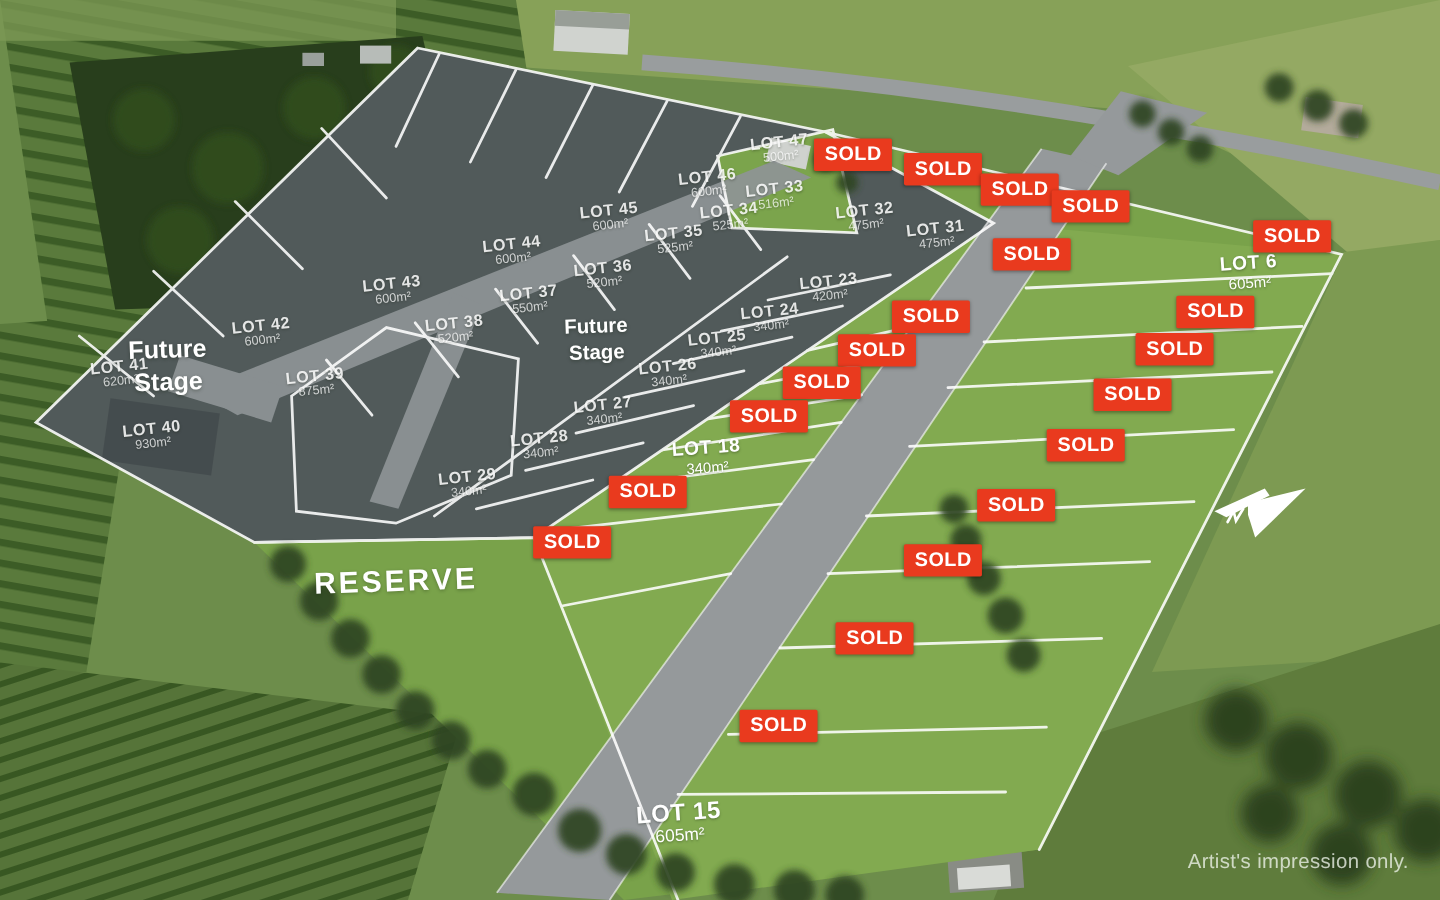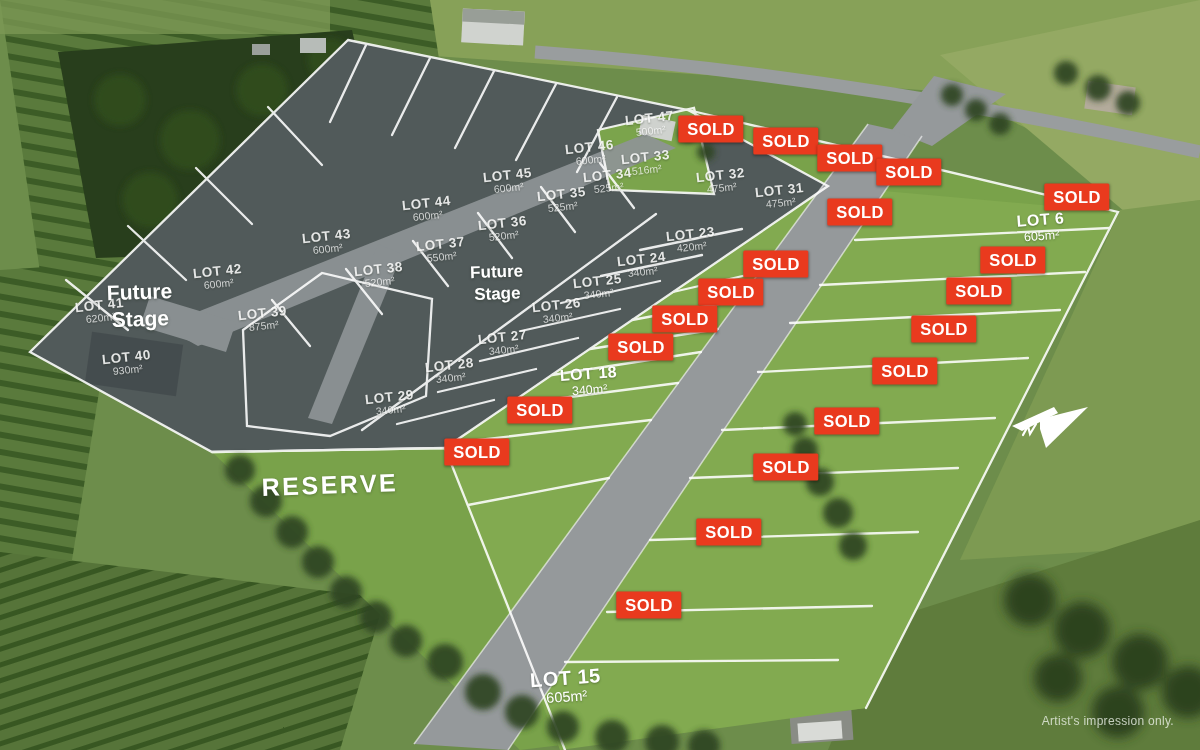--- a/index.html
+++ b/index.html
@@ -39,21 +39,21 @@
     text-shadow:0 1px 3px rgba(15,25,10,.35);white-space:nowrap;
   }
   .reserve{
     position:absolute;left:330px;top:485px;
     transform:translate(-50%,-50%) rotate(-2deg);
     color:#fff;font-weight:800;font-size:25px;letter-spacing:2.5px;
     text-shadow:0 1px 3px rgba(15,25,10,.3);
   }
   .credit{
     position:absolute;right:26px;bottom:22px;
-    color:rgba(238,243,234,.78);font-size:12px;font-weight:400;
+    color:rgba(238,243,234,.78);font-size:17px;font-weight:400;
     letter-spacing:.3px;
   }
 </style>
 </head>
 <body style="--sold-red: #e93a1e;">
 
 <div class="stage">
 
   <svg class="scene" viewBox="0 0 1200 750" aria-hidden="true">
     <defs>

